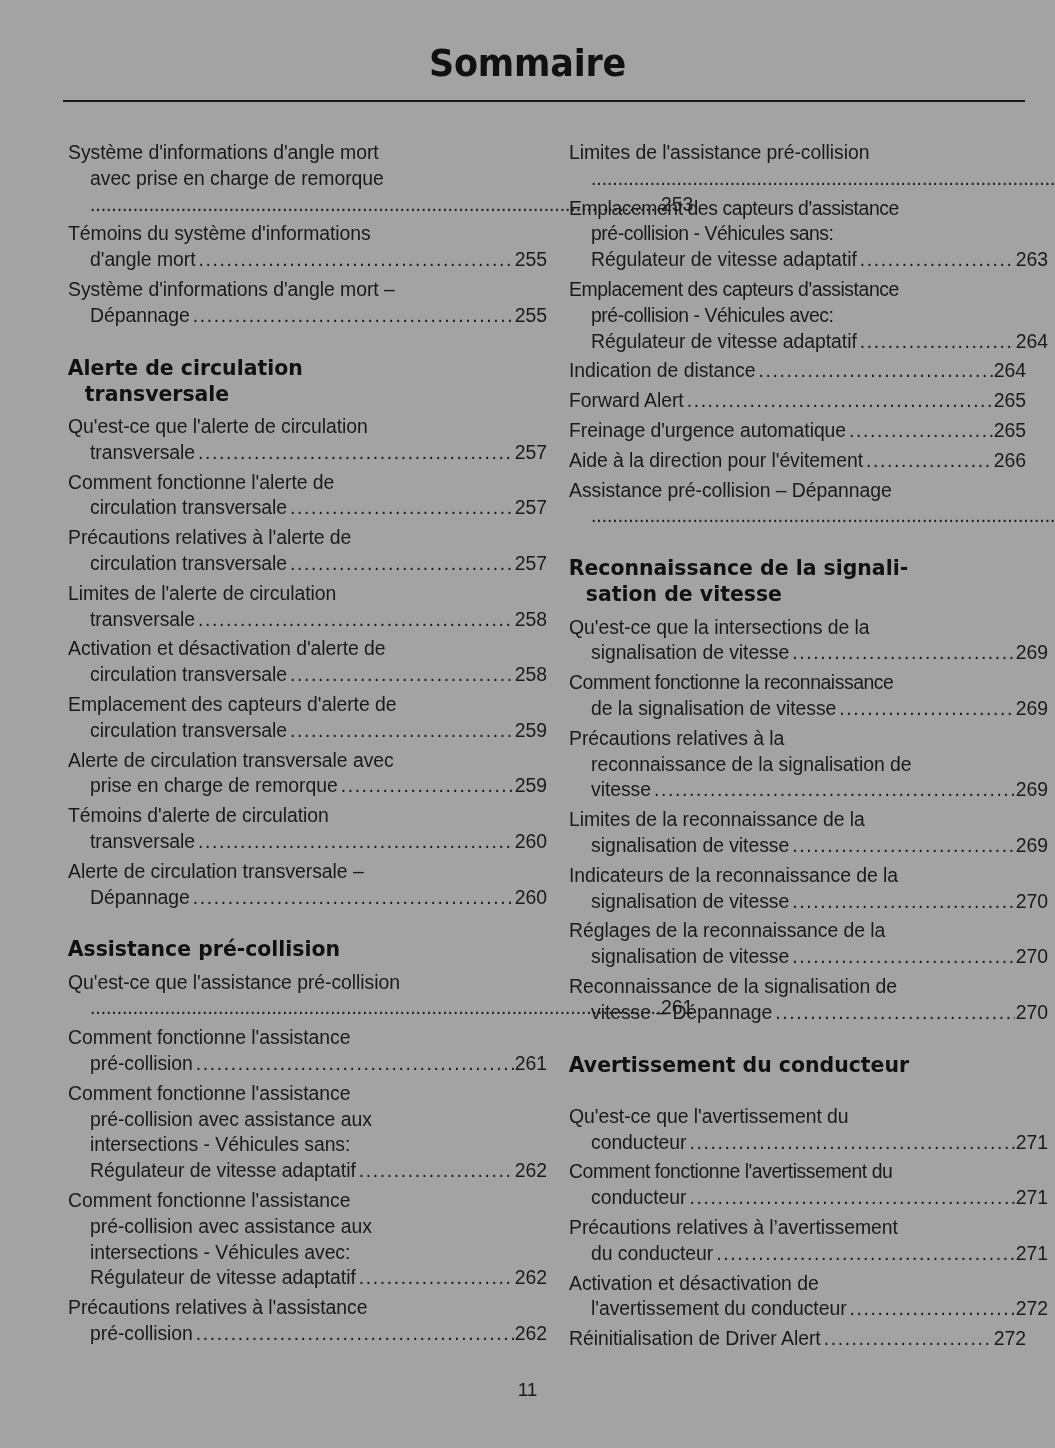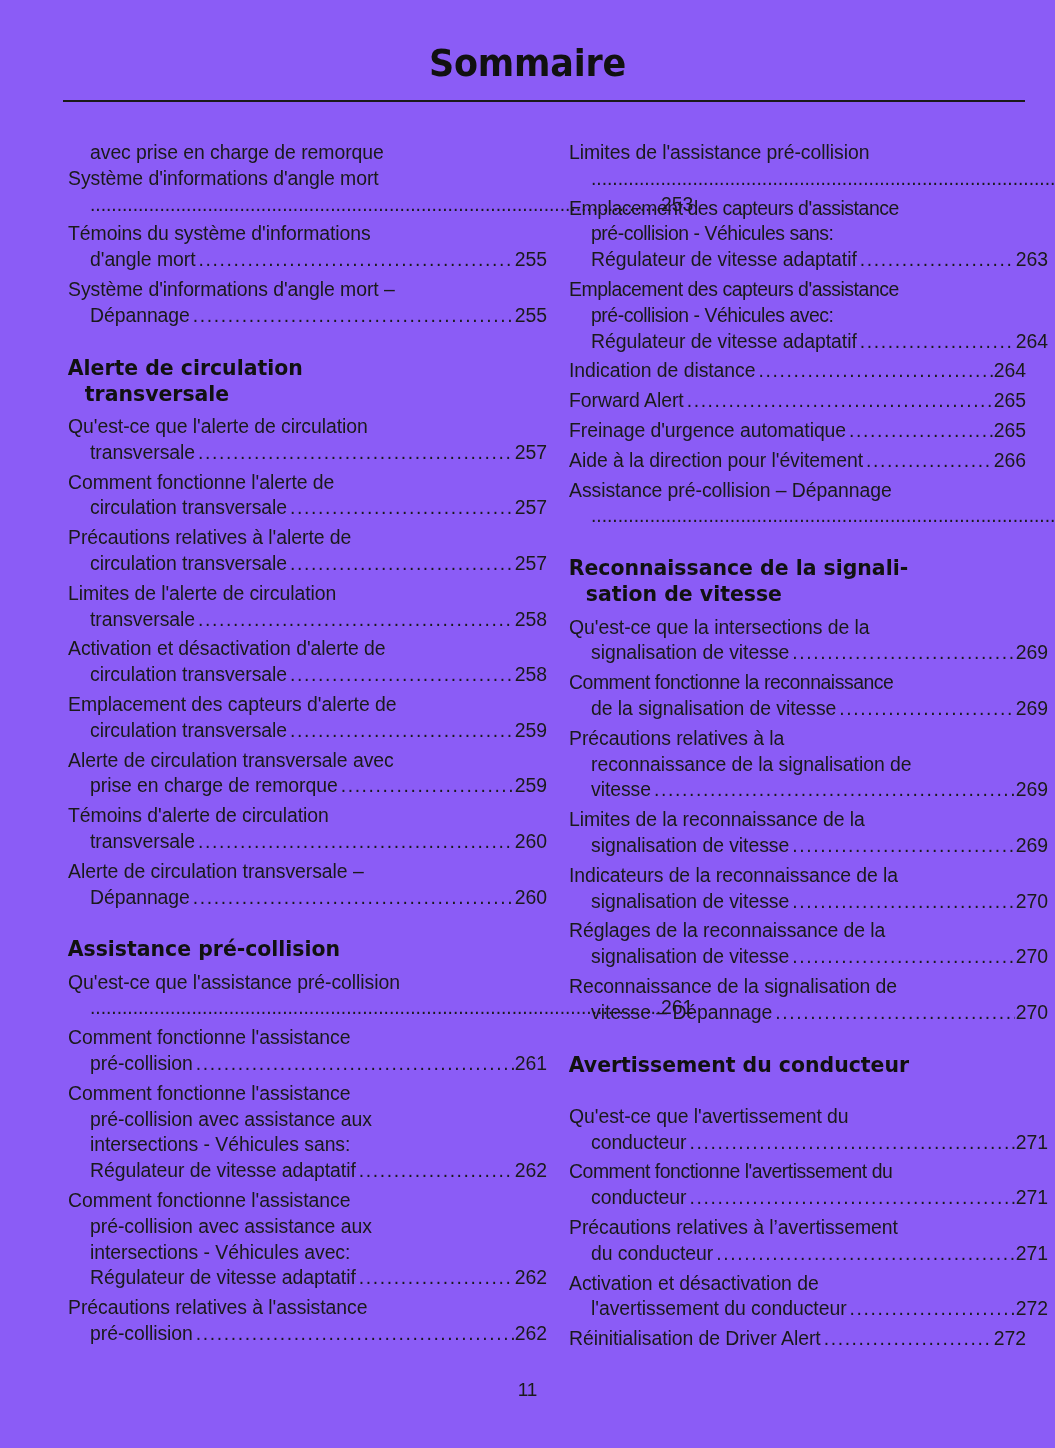--- a/index.html
+++ b/index.html
@@ -4,21 +4,21 @@
 <style>
   html, body {
     margin: 0;
     padding: 0;
     background: #ffffff;
   }
   .page {
     position: relative;
     width: 1055px;
     height: 1448px;
-    background: #8b5cf6;
+    background: #a3a3a3;
     font-family: "Liberation Sans", sans-serif;
     color: #1a1a1a;
     box-sizing: border-box;
     overflow: hidden;
   }
 
   
   .page-title {
     text-align: center;
     font-family: "DejaVu Sans", sans-serif;
@@ -145,22 +145,22 @@
 <body>
 
 <div class="page">
 
   <div class="page-title">Sommaire</div>
   <div class="title-rule"></div>
 
   <div class="columns">
     <div class="col">
         <div class="entry">
+          <span class="ln">Système d'informations d'angle mort</span>
           <span class="ln indent">avec prise en charge de remorque</span>
-          <span class="ln">Système d'informations d'angle mort</span>
           <div class="leader-line">
             <span class="leader">...........................................................................................................</span>
             <span class="pageno">253</span>
           </div>
         </div>
         <div class="entry">
           <span class="ln">Témoins du système d'informations</span>
           <div class="last-line indent">
             <span class="txt">d'angle mort</span>
             <span class="leader">...........................................................................................................</span>

